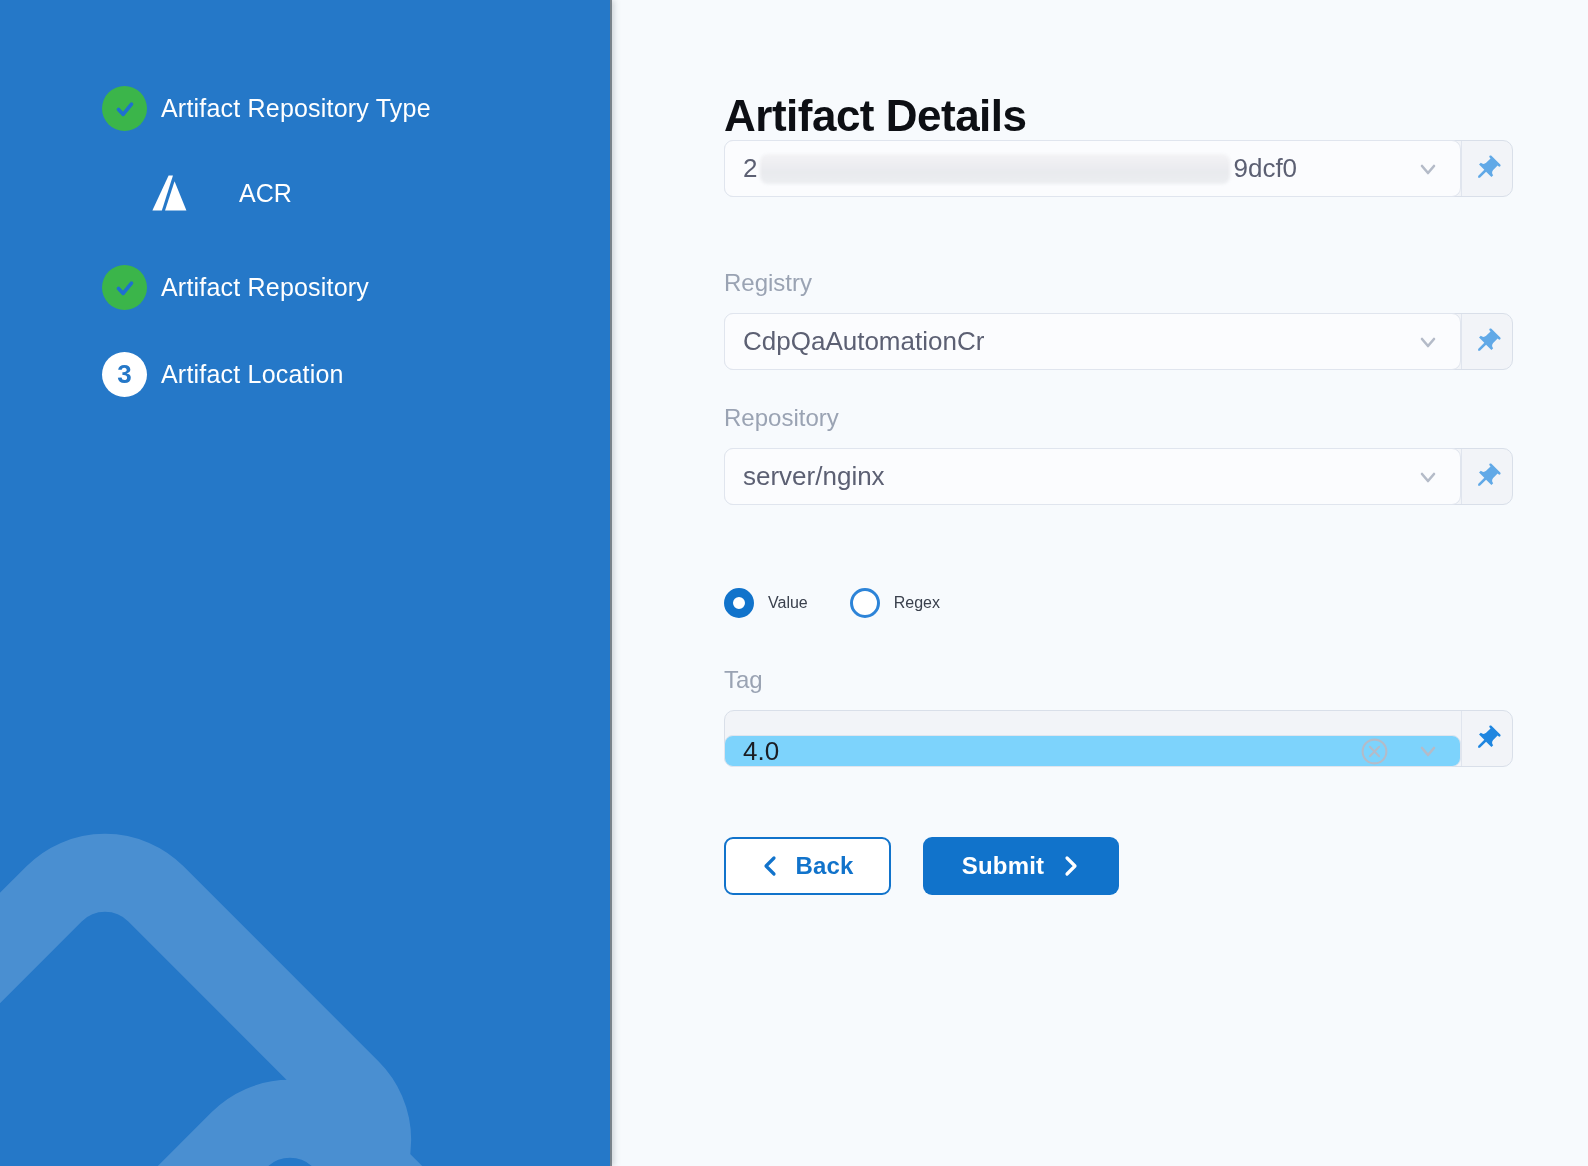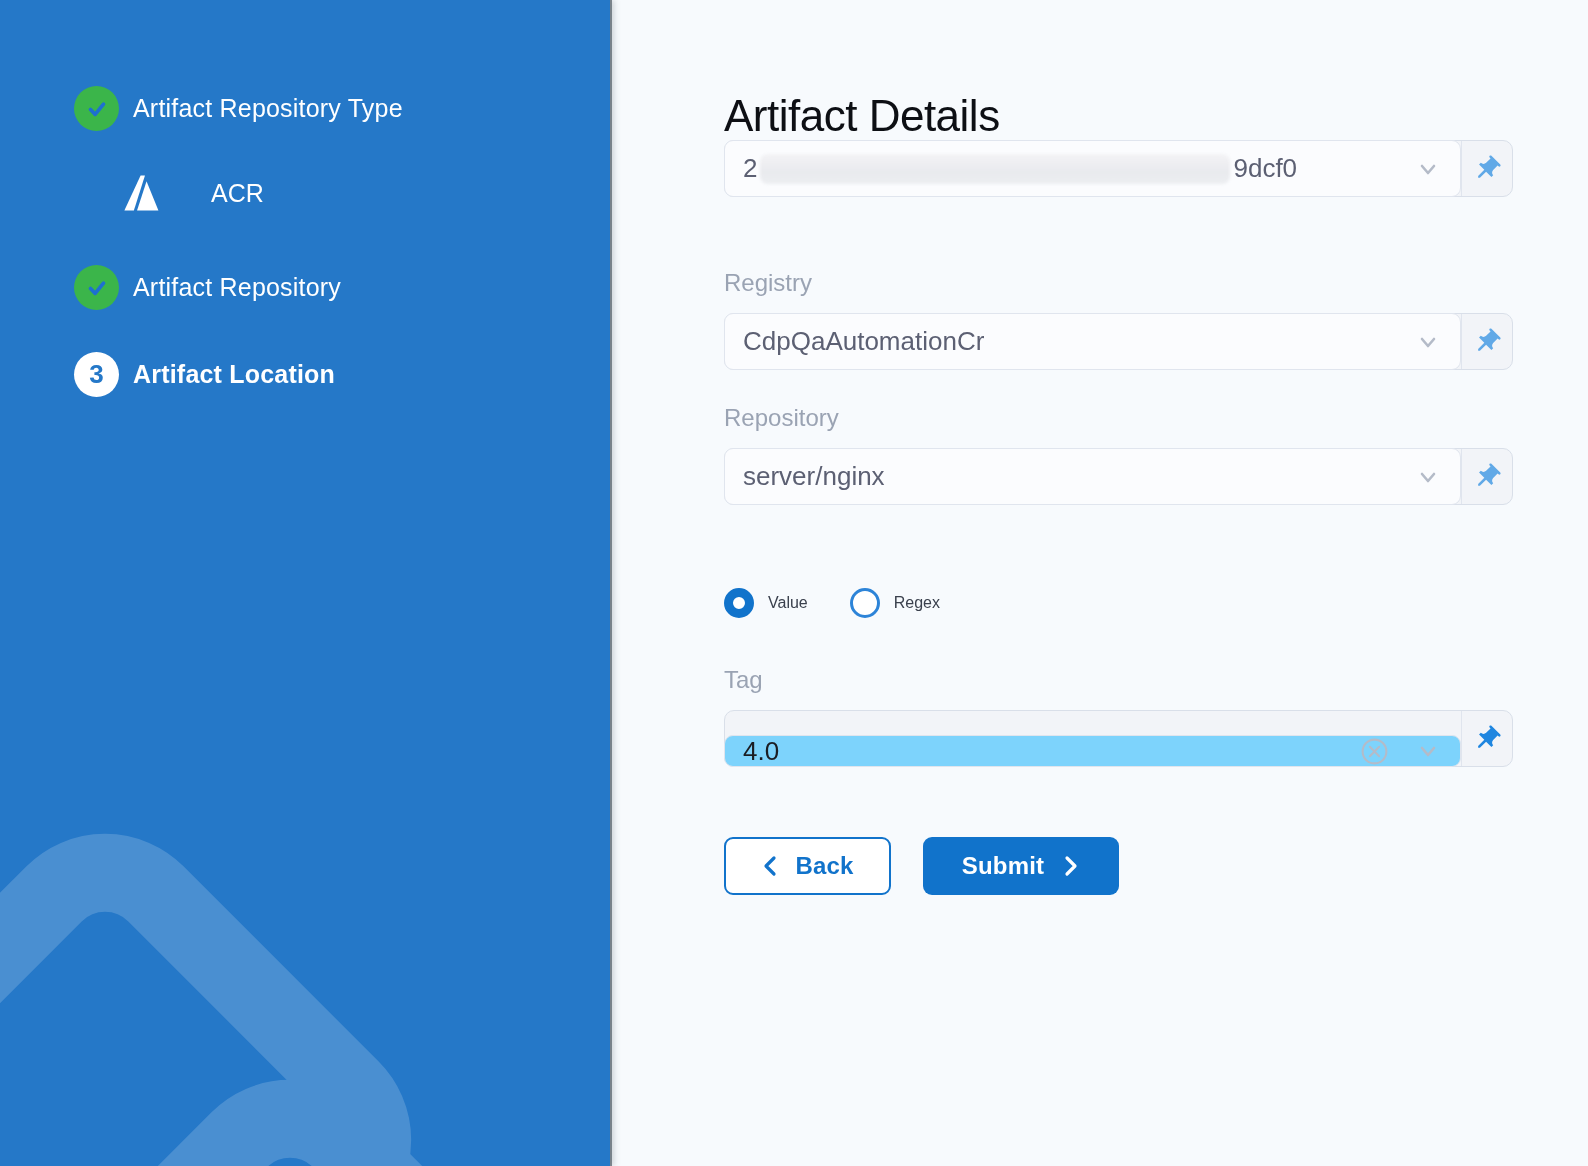--- a/index.html
+++ b/index.html
@@ -22,39 +22,39 @@
   .app{display:flex;width:1588px;height:1166px;}
 
   
   .sidebar{
     position:relative;width:610px;height:1166px;flex:0 0 610px;
     background:var(--sidebar-blue);overflow:hidden;
     box-shadow:2px 0 0 rgba(105,115,125,.85),4px 0 6px rgba(80,90,100,.25);
     z-index:2;
   }
   .watermark{position:absolute;left:0;top:0;pointer-events:none;}
-  .steps{position:relative;padding:86px 8px 0 74px;z-index:1;}
+  .steps{position:relative;padding:86px 8px 0 74px;z-index:1;margin-left:28px;}
   .step{display:flex;align-items:center;}
   .step-circle{
     width:45px;height:45px;border-radius:50%;flex:0 0 45px;
     display:flex;align-items:center;justify-content:center;
   }
   .step-circle.done{background:var(--green);}
   .step-circle.num{background:#ffffff;color:var(--sidebar-blue);font-size:26px;font-weight:700;}
   .step-label{color:#ffffff;font-size:25px;margin-left:14px;letter-spacing:.2px;}
-  .step-label.bold{font-weight:700;}
+  .step-label.bold{font-weight:400;}
   .substep{display:flex;align-items:center;margin-top:40px;height:44px;padding-left:48px;gap:28px;}
   .substep-label{color:#ffffff;font-size:25px;margin-left:23px;}
   .step-2{margin-top:50px;}
   .step-3{margin-top:42px;}
 
   
   .panel{flex:1;background:var(--panel-bg);padding:0 0 0 114px;}
   .panel h1{
-    margin-top:92px;font-size:44px;line-height:48px;font-weight:400;
+    margin-top:92px;font-size:44px;line-height:48px;font-weight:700;
     color:#0d0f14;letter-spacing:-.5px;
   }
   .field-label{font-size:24px;line-height:24px;color:var(--label-gray);margin-bottom:18px;}
   .lbl-1{margin-top:116px;}
   .lbl-2{margin-top:74px;}
   .lbl-3{margin-top:36px;}
   .lbl-4{margin-top:50px;}
 
   .input-group{
     width:789px;height:57px;display:flex;align-items:stretch;

